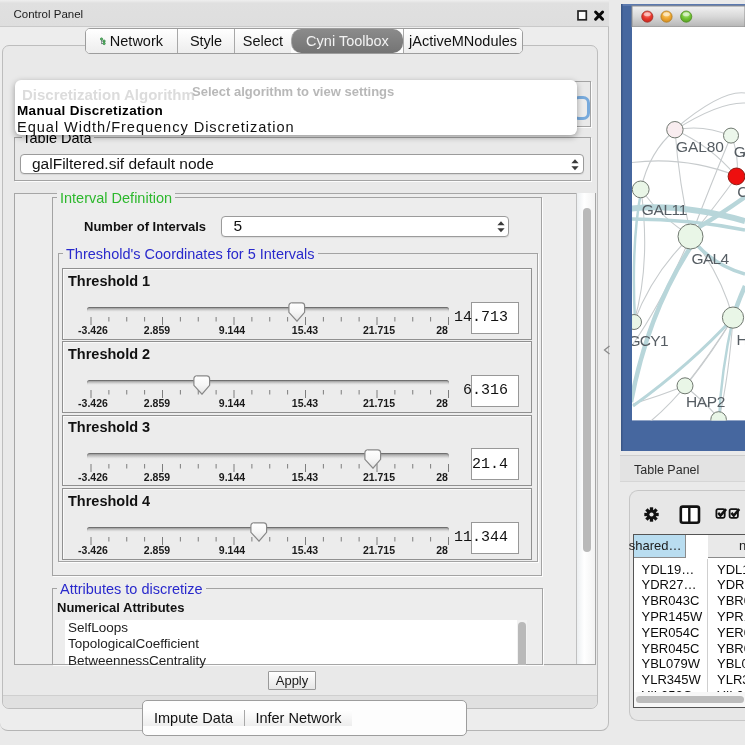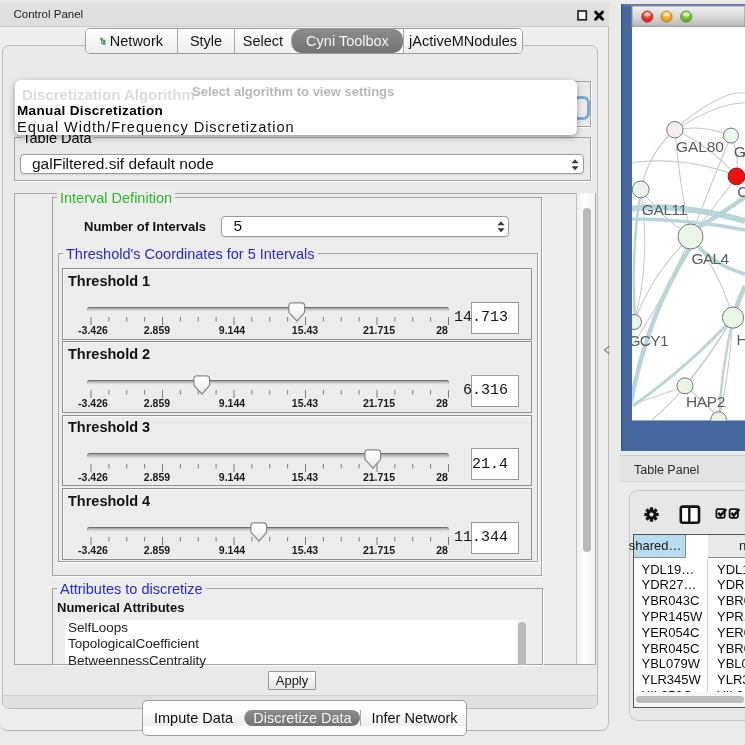--- a/index.html
+++ b/index.html
@@ -314,21 +314,20 @@
   <div>TopologicalCoefficient</div>
   <div>BetweennessCentrality</div>
 </div>
 <div class="abs" style="left:517px;top:620px;width:10px;height:44px;background:#f2f2f2;"></div>
 <div class="abs" style="left:518px;top:622px;width:8px;height:43px;background:#b9b9b9;border-radius:4px 4px 0 0;"></div>
 
 <div class="abs" id="botband"></div>
 <div class="abs" id="applybtn">Apply</div>
 <div class="abs tabgrp" id="bottabs">
   <div class="seg" style="width:101px">Impute Data</div>
-  <div class="seg sel" style="width:116px">Discretize Data</div>
   <div class="seg" style="width:108px">Infer Network</div>
 </div>
 
 <div class="abs" id="popup">
   <span class="ghost1">Discretization Algorithm</span>
   <span class="ghost2">Select algorithm to view settings</span>
   <span class="it1">Manual Discretization</span>
   <span class="it2">Equal Width/Frequency Discretization</span>
 </div>
 

